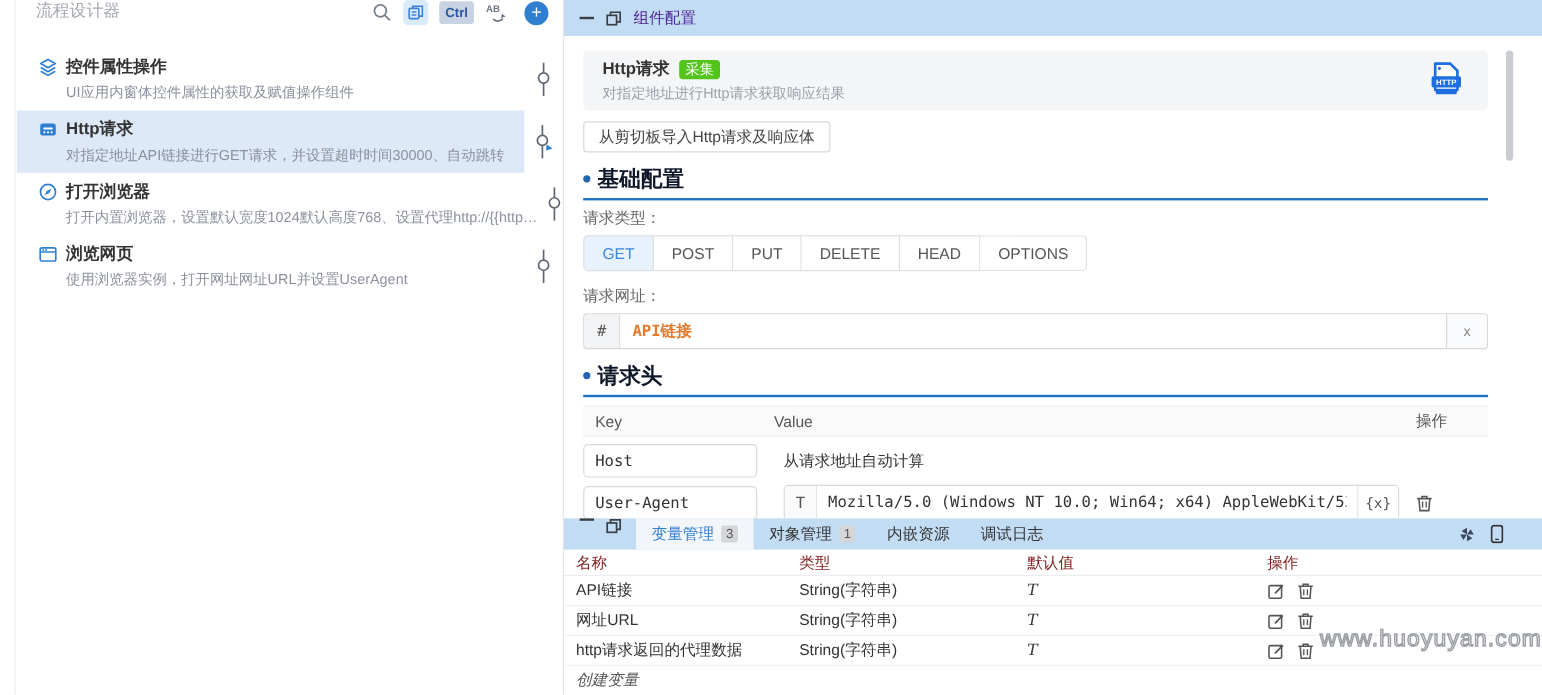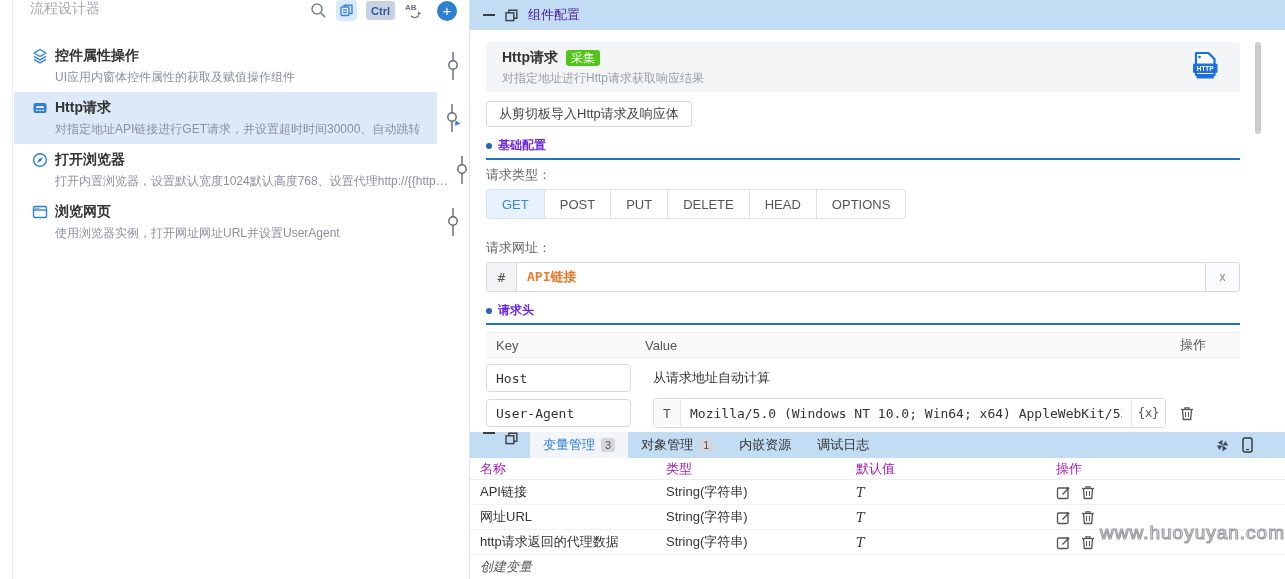--- a/index.html
+++ b/index.html
@@ -38,24 +38,24 @@
   .card-left { flex:1; }
   .card-title-row { display:flex; align-items:center; height:20px; }
   .card-title { font-size:14px; font-weight:bold; color:#333; }
   .badge-green { margin-left:8px; background:#52c41a; color:#fff; font-size:12px; line-height:16px; padding:0 5px; border-radius:3px; }
   .card-desc { margin-top:2px; font-size:12px; color:#9aa0a8; }
 
   .import-btn { margin-top:9px; height:26px; padding:0 12px; background:#fff; border:1px solid #d9d9d9; border-radius:3px; font-size:13px; color:#444; display:inline-flex; align-items:center; cursor:pointer; }
 
   .section { margin-top:10px; display:flex; align-items:center; gap:6px; padding-bottom:4px; border-bottom:2px solid #2273c3; }
   .section .dot { width:6px; height:6px; border-radius:50%; background:#2565ae; }
-  .sec-title { font-size:12px; font-weight:bold; color:#6d28d9; }
+  .sec-title { font-size:18px; font-weight:bold; color:#0f172a; }
 
   .field-label { margin-top:8px; font-size:13px; color:#666; height:14px; line-height:14px; }
-  .field-label.second { margin-top:22px; }
+  .field-label.second { margin-top:14px; }
 
   .methods { margin-top:7px; display:inline-flex; }
   .method-btn { height:30px; padding:0 15px; background:#fff; border:1px solid #dcdfe3; border-left-width:0; font-size:13px; color:#555; display:flex; align-items:center; cursor:pointer; }
   .method-btn:first-child { border-left-width:1px; border-radius:4px 0 0 4px; }
   .method-btn:last-child { border-radius:0 4px 4px 0; }
   .method-btn.active { background:#e8f2fc; color:#3b87d9; }
 
   .url-group { margin-top:7px; display:flex; height:30px; border:1px solid #d9d9d9; border-radius:3px; overflow:hidden; }
   .url-prefix { width:30px; background:#f2f3f5; border-right:1px solid #d9d9d9; display:flex; align-items:center; justify-content:center; font-family:"DejaVu Sans Mono", monospace; font-size:13px; color:#555; cursor:pointer; }
   .url-input { flex:1; border:none; outline:none; padding:0 10px; font-family:"DejaVu Sans Mono", monospace; font-size:13px; font-weight:bold; color:#e87a2c; background:#fff; }
@@ -81,21 +81,21 @@
   
   .bottom-panel { position:absolute; left:0; top:432px; width:815px; height:147px; background:#fff; }
   .bp-hdr { height:26px; background:#c2dcf4; display:flex; padding-left:13px; }
   .bp-hdr .min-bar { margin-right:10px; }
   .bp-hdr .win-ic { margin-right:12px; }
   .tab { height:26px; display:flex; align-items:center; gap:6px; padding:0 13px; font-size:13px; color:#333; cursor:pointer; }
   .tab.active { background:#f2f5f9; color:#2f7fd1; }
   .tab-badge { background:#d4d6d9; color:#555; font-size:11px; line-height:14px; padding:0 4px; border-radius:2px; }
   .bp-right-icons { margin-left:auto; display:flex; align-items:center; gap:12px; padding-right:32px; }
 
-  .vt-head { height:22px; display:flex; align-items:center; font-size:13px; color:#a21caf; border-bottom:1px solid #ebedf0; }
+  .vt-head { height:22px; display:flex; align-items:center; font-size:13px; color:#7f1d1d; border-bottom:1px solid #ebedf0; }
   .vt-row { height:25px; display:flex; align-items:center; font-size:13px; color:#333; border-bottom:1px solid #f0f1f3; }
   .vc1 { width:196px; padding-left:10px; }
   .vc2 { width:190px; }
   .vc3 { width:200px; }
   .vc4 { flex:1; display:flex; align-items:center; gap:10px; }
   .t-italic { font-family:"DejaVu Serif", serif; font-style:italic; font-size:13px; color:#333; }
   .vt-footer { height:24px; display:flex; align-items:center; padding-left:10px; font-size:13px; color:#555; font-style:italic; cursor:pointer; }
 
   .watermark { position:absolute; right:0; top:522px; z-index:50; font-size:19px; letter-spacing:1px; white-space:nowrap; color:rgba(255,255,255,0.25); -webkit-text-stroke:1.2px #9b9fa4; pointer-events:none; }
   svg { display:block; }

